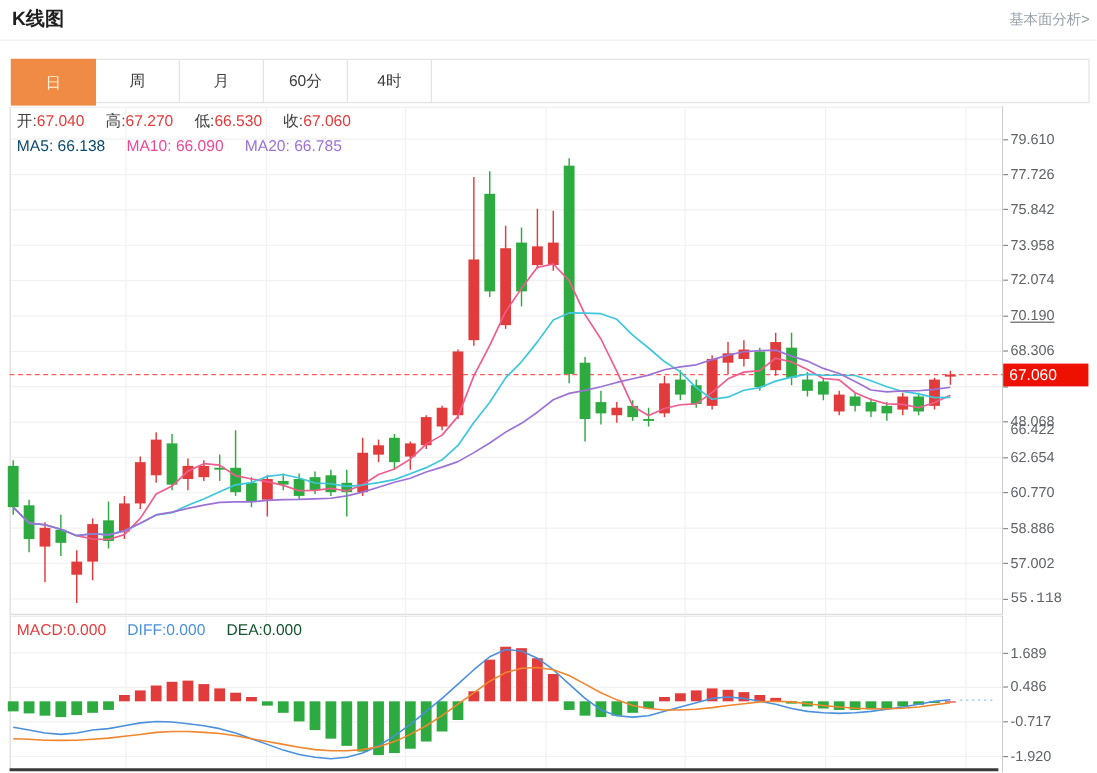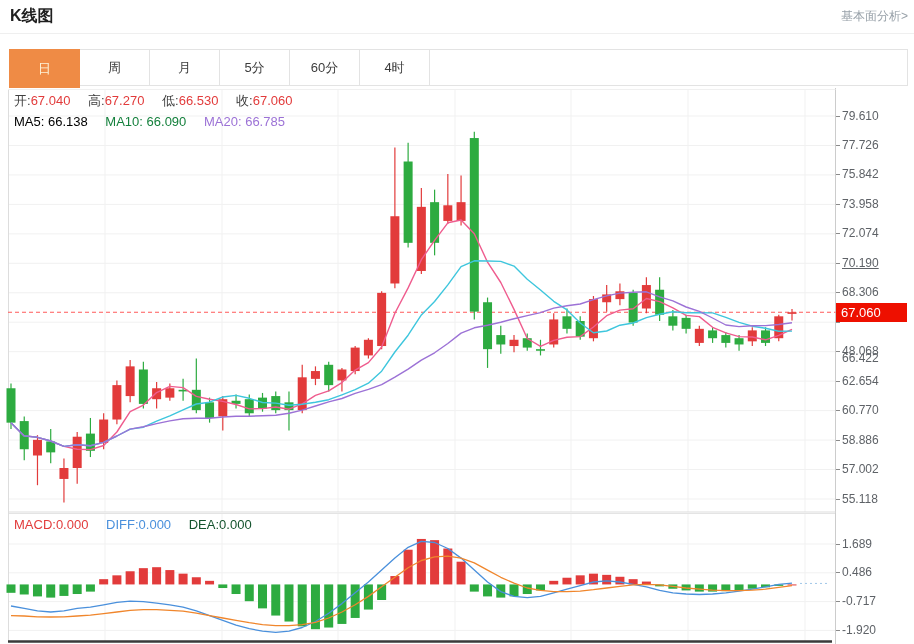--- a/index.html
+++ b/index.html
@@ -38,21 +38,20 @@
 
 <div id="page">
   <div class="page-title">K线图</div>
   <a class="top-link">基本面分析&gt;</a>
   <div class="title-divider"></div>
 
   <div class="tabbar">
     <div class="tab active">日</div>
     <div class="tab">周</div>
     <div class="tab">月</div>
-    <div class="tab">5分</div>
     <div class="tab">60分</div>
     <div class="tab">4时</div>
     <div class="tab-filler"></div>
   </div>
 
   <div id="chart-area">
     <svg id="main-svg" width="836" height="425">
         <line x1="105" y1="2" x2="105" y2="424" stroke="#f1f1f1" stroke-width="1"></line>
         <line x1="222" y1="2" x2="222" y2="424" stroke="#f1f1f1" stroke-width="1"></line>
         <line x1="338" y1="2" x2="338" y2="424" stroke="#f1f1f1" stroke-width="1"></line>
@@ -289,22 +288,22 @@
       </svg>
 
     <div id="ohlc-legend" class="legend-row">
       <span class="pair"><span class="lbl">开:</span><span style="color: rgb(226, 59, 59);">67.040</span></span>
       <span class="pair"><span class="lbl">高:</span><span style="color: rgb(226, 59, 59);">67.270</span></span>
       <span class="pair"><span class="lbl">低:</span><span style="color: rgb(226, 59, 59);">66.530</span></span>
       <span class="pair"><span class="lbl">收:</span><span style="color: rgb(226, 59, 59);">67.060</span></span>
     </div>
 
     <div id="ma-legend" class="legend-row">
-      <span class="pair" style="color: #000000;"><span>MA5:</span> <span>66.138</span></span>
-      <span class="pair" style="color: #15803d; text-align: center;"><span>MA10:</span> <span>66.090</span></span>
+      <span class="pair" style="color: #0c4a6e;"><span>MA5:</span> <span>66.138</span></span>
+      <span class="pair" style="color: #ec4899; text-align: center;"><span>MA10:</span> <span>66.090</span></span>
       <span class="pair" style="color: rgb(156, 114, 214);"><span>MA20:</span> <span>66.785</span></span>
     </div>
 
     <div id="macd-legend" class="legend-row">
       <span class="pair" style="color: rgb(226, 59, 59);"><span>MACD:</span><span>0.000</span></span>
       <span class="pair" style="color: rgb(74, 144, 220);"><span>DIFF:</span><span>0.000</span></span>
       <span class="pair" style="color: #14532d;"><span>DEA:</span><span>0.000</span></span>
     </div>
 
     <div id="price-badge" class="price-badge" style="top: 215px;">67.060</div>
@@ -328,21 +327,21 @@
       <div class="ytick" style="top: 254px;">48.068</div>
       <div class="tickmark" style="top: 293px;"></div>
       <div class="ytick" style="top: 284px;">62.654</div>
       <div class="tickmark" style="top: 322px;"></div>
       <div class="ytick" style="top: 313px;">60.770</div>
       <div class="tickmark" style="top: 352px;"></div>
       <div class="ytick" style="top: 343px;">58.886</div>
       <div class="tickmark" style="top: 381px;"></div>
       <div class="ytick" style="top: 372px;">57.002</div>
       <div class="tickmark" style="top: 411px;"></div>
-      <div class="ytick" style="top: 402px;">55.118</div>
+      <div class="ytick" style="top: 402px; font-family: Liberation Mono, monospace;">55.118</div>
       <div class="tickmark" style="top: 456px;"></div>
       <div class="ytick" style="top: 447px;">1.689</div>
       <div class="tickmark" style="top: 484px;"></div>
       <div class="ytick" style="top: 475px;">0.486</div>
       <div class="tickmark" style="top: 513px;"></div>
       <div class="ytick" style="top: 504px;">-0.717</div>
       <div class="tickmark" style="top: 542px;"></div>
       <div class="ytick" style="top: 533px;">-1.920</div>
     </div>
 </div>

